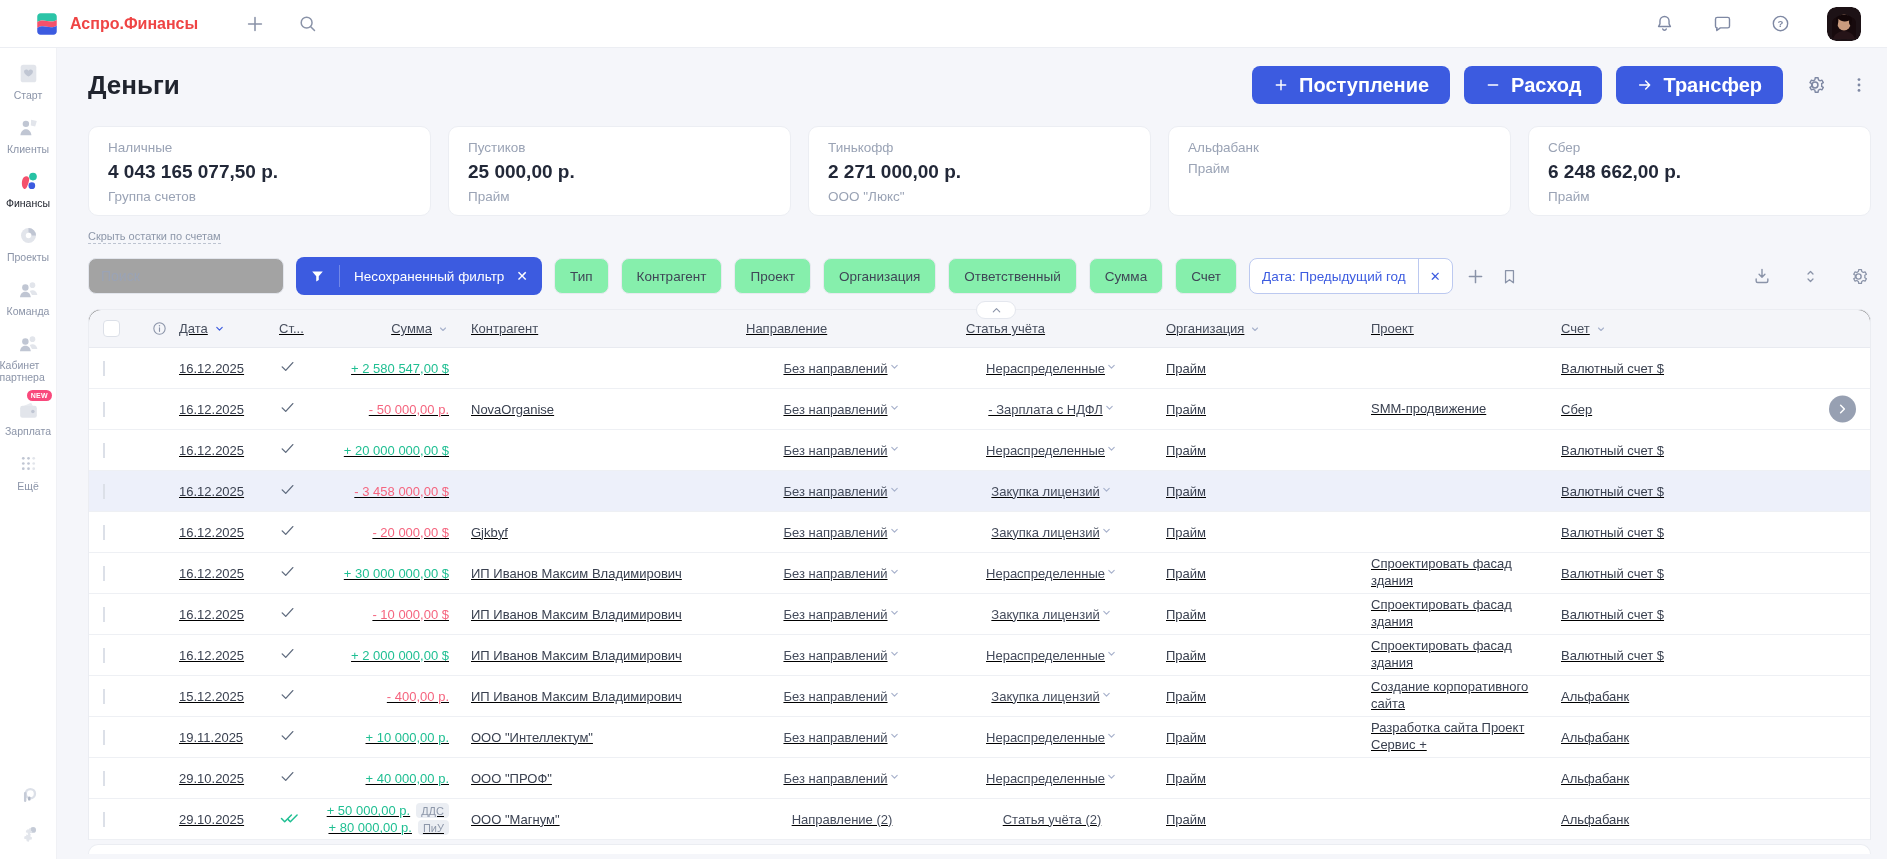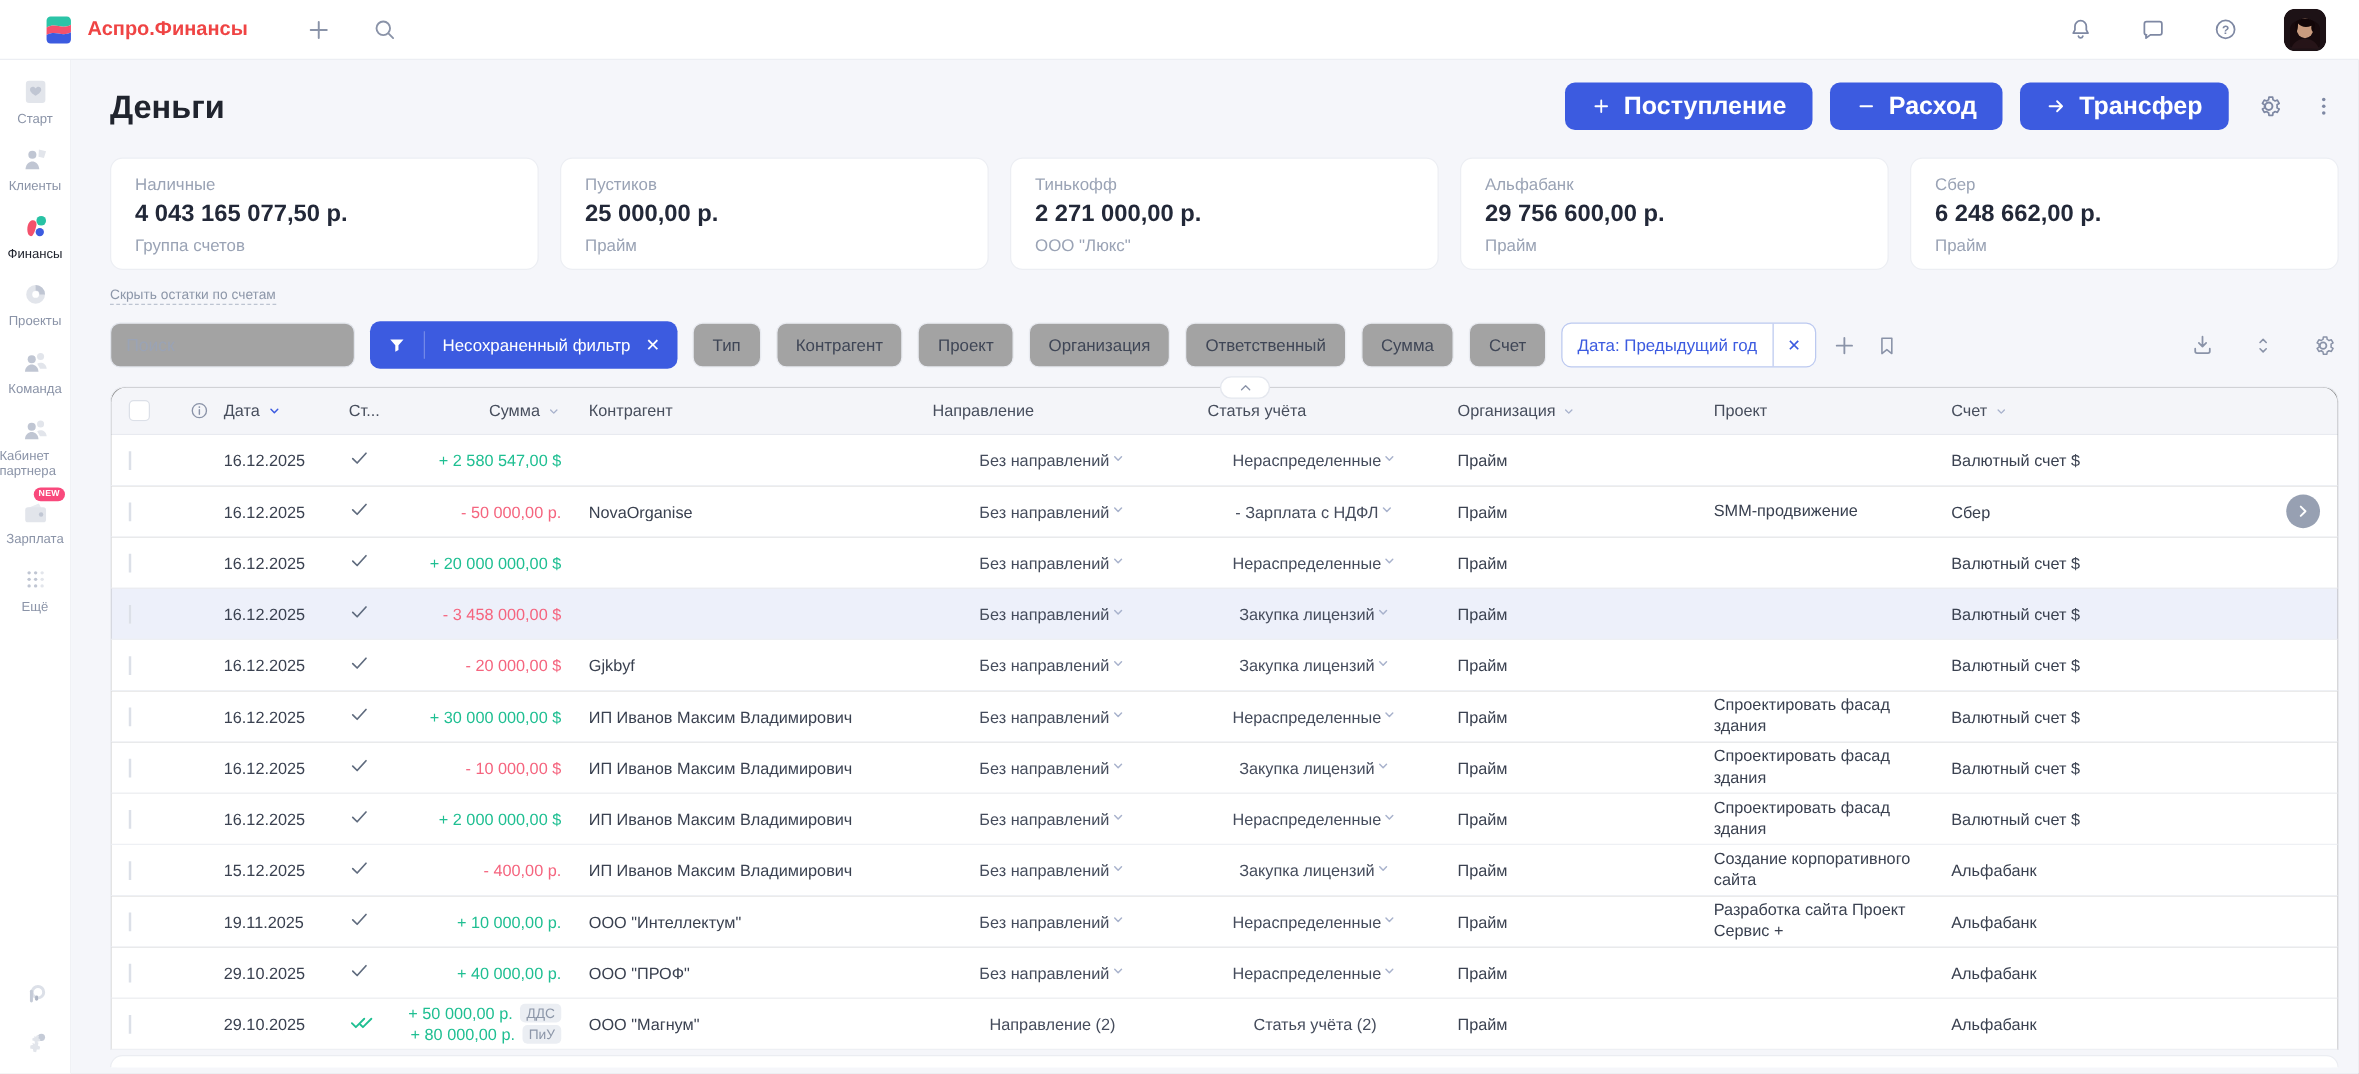--- a/index.html
+++ b/index.html
@@ -45,30 +45,30 @@
   .link-hide{display:inline-block;margin-top:14px;color:#8D97A9;font-size:11px;border-bottom:1px dashed #BDC4D1;cursor:pointer;line-height:1.2;}
 
   
   .filterbar{display:flex;align-items:center;gap:12px;margin-top:12px;height:40px;}
   .search{width:196px;height:36px;border:1px solid #E2E5EC;border-radius:8px;background:#a3a3a3;padding:0 12px;font-size:14px;color:#3F4656;font-family:"Liberation Sans",sans-serif;}
   .search::placeholder{color:#9AA3B5;}
   .filter-pill{background:#3C5BE0;height:38px;border-radius:8px;display:flex;align-items:center;color:#fff;cursor:pointer;}
   .fp-funnel{padding:0 13px;height:22px;display:flex;align-items:center;border-right:1px solid rgba(255,255,255,.28);}
   .fp-label{padding:0 10px 0 14px;font-size:13.5px;}
   .fp-x{padding:0 14px 0 2px;font-size:14px;}
-  .chip{background:#a3a3a3;border:1px solid #E8EAF0;height:36px;border-radius:8px;display:flex;align-items:center;padding:0 15px;font-size:13.5px;color:#3F4656;cursor:pointer;white-space:nowrap;}
+  .chip{background:#86efac;border:1px solid #E8EAF0;height:36px;border-radius:8px;display:flex;align-items:center;padding:0 15px;font-size:13.5px;color:#3F4656;cursor:pointer;white-space:nowrap;}
   .date-chip{background:#fff;border:1px solid #BCC9F0;height:36px;border-radius:8px;display:flex;align-items:center;color:#3C5BE0;cursor:pointer;white-space:nowrap;}
   .dc-label{padding:0 12px;font-size:13.5px;}
   .dc-x{border-left:1px solid #BCC9F0;height:100%;display:flex;align-items:center;padding:0 11px;font-size:13px;}
   .fb-ic{width:22px;height:22px;display:flex;align-items:center;justify-content:center;cursor:pointer;}
   .fb-right{margin-left:auto;display:flex;align-items:center;gap:26px;margin-right:2px;}
 
   
   :root{--cols:52px 28px 100px 62px 130px 275px 220px 200px 205px 190px 1fr;}
-  .table{margin-top:13px;background:#737373;border:1px solid #EBEDF2;border-bottom:none;border-radius:12px 12px 0 0;position:relative;}
+  .table{margin-top:13px;background:#737373;border:1px solid #EBEDF2;border-bottom:none;border-radius:12px 12px 0 0;position:relative;text-decoration:underline;}
   .collapse-pill{position:absolute;top:-9px;left:887px;width:40px;height:18px;background:#fff;border:1px solid #E4E7EE;border-radius:10px;display:flex;align-items:center;justify-content:center;cursor:pointer;z-index:3;}
   .thead{display:grid;grid-template-columns:var(--cols);height:38px;align-items:center;background:#F4F5F9;border-bottom:1px solid #E8EAF0;border-radius:12px 12px 0 0;font-size:13px;color:#474E5D;}
   .th{padding-left:10px;display:flex;align-items:center;gap:5px;cursor:pointer;white-space:nowrap;overflow:hidden;}
   .th-amount{justify-content:flex-end;padding-right:12px;}
   .th-cb{padding-left:14px;}
   .checkbox{width:17px;height:17px;border:1.5px solid #DCE0E8;border-radius:4px;background:#fff;cursor:pointer;}
   .trow{display:grid;grid-template-columns:var(--cols);min-height:41px;align-items:center;border-bottom:1px solid #EEF0F4;background:#fff;position:relative;font-size:13px;color:#3A4150;cursor:pointer;}
   .trow.hl{background:#EDF0FA;}
   .cell{padding-left:10px;overflow:hidden;}
   .cell-cb{padding-left:14px;}
@@ -305,21 +305,20 @@
         <div class="card-amount">25 000,00 р.</div>
         <div class="card-sub">Прайм</div>
       </div>
       <div class="card">
         <div class="card-name">Тинькофф</div>
         <div class="card-amount">2 271 000,00 р.</div>
         <div class="card-sub">ООО "Люкс"</div>
       </div>
       <div class="card">
         <div class="card-name">Альфабанк</div>
-        <div class="card-amount">29 756 600,00 р.</div>
         <div class="card-sub">Прайм</div>
       </div>
       <div class="card">
         <div class="card-name">Сбер</div>
         <div class="card-amount">6 248 662,00 р.</div>
         <div class="card-sub">Прайм</div>
       </div>
     </div>
 
   <span class="link-hide">Скрыть остатки по счетам</span>

